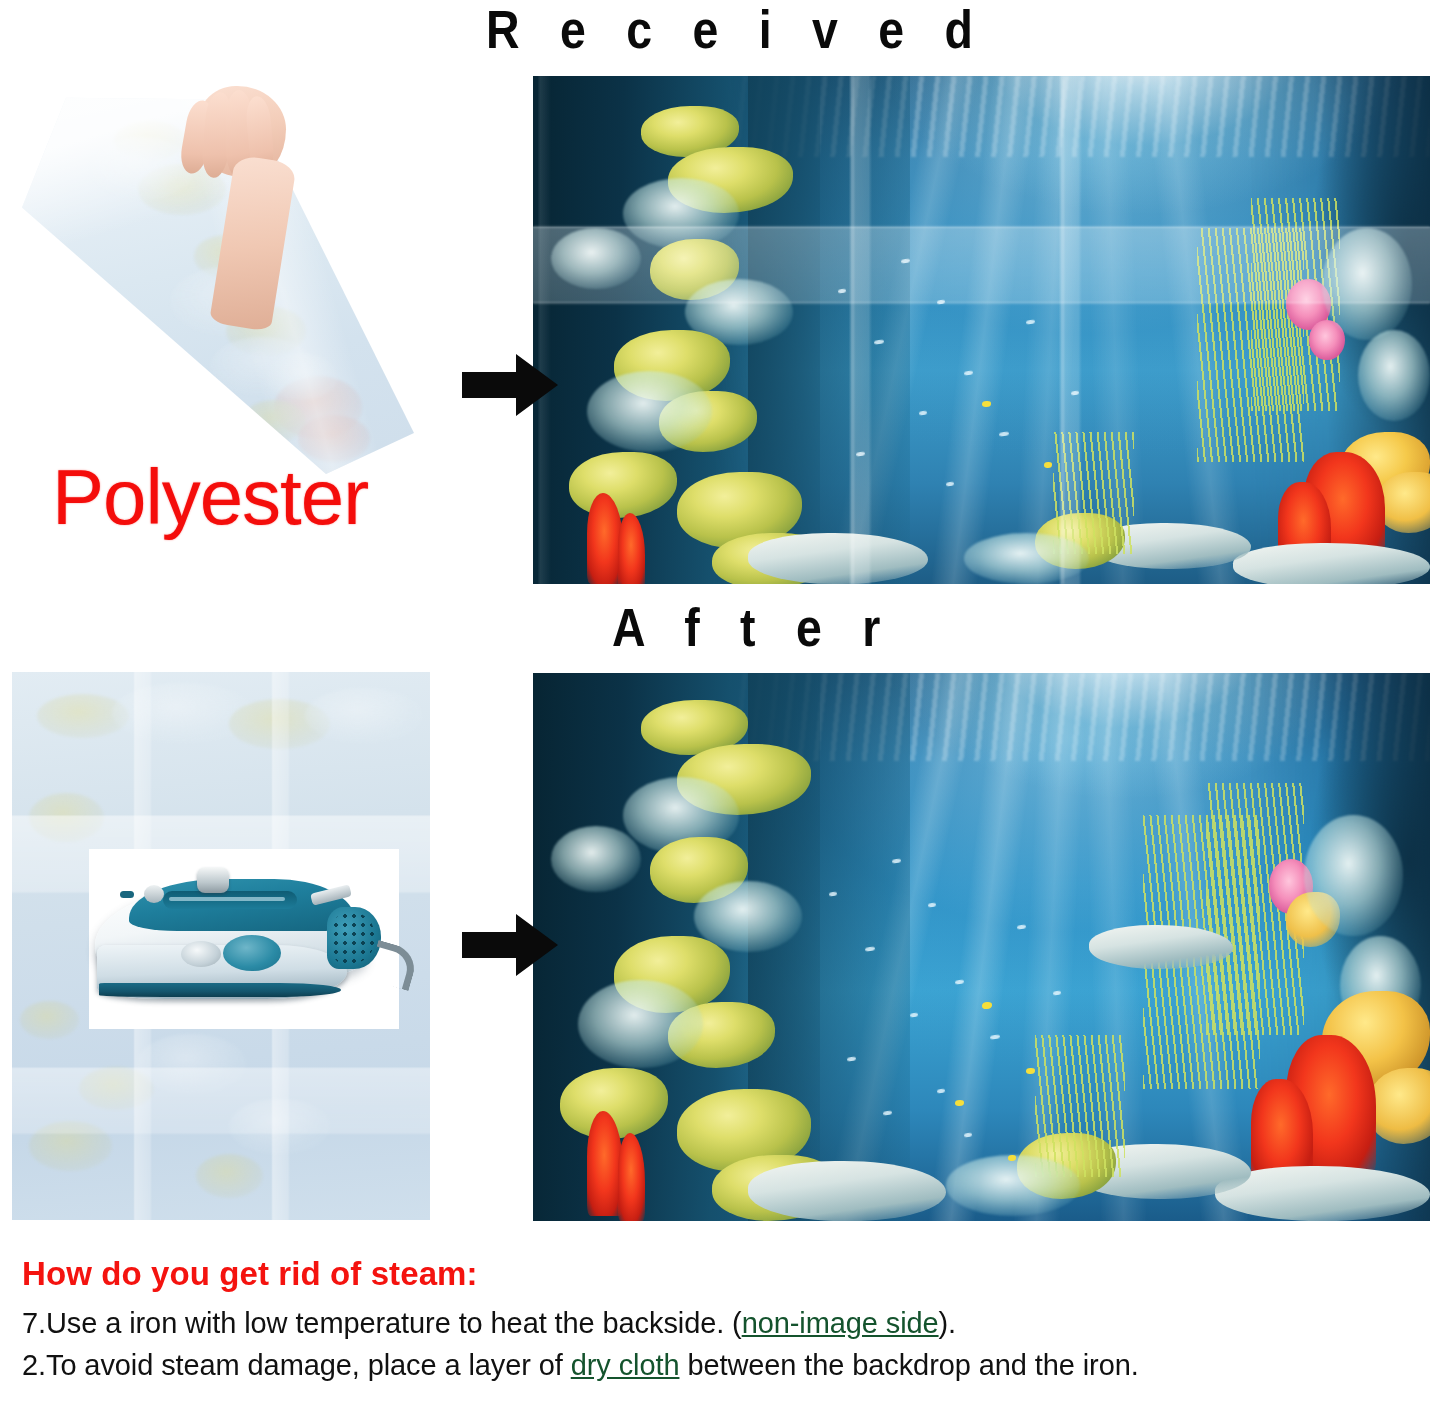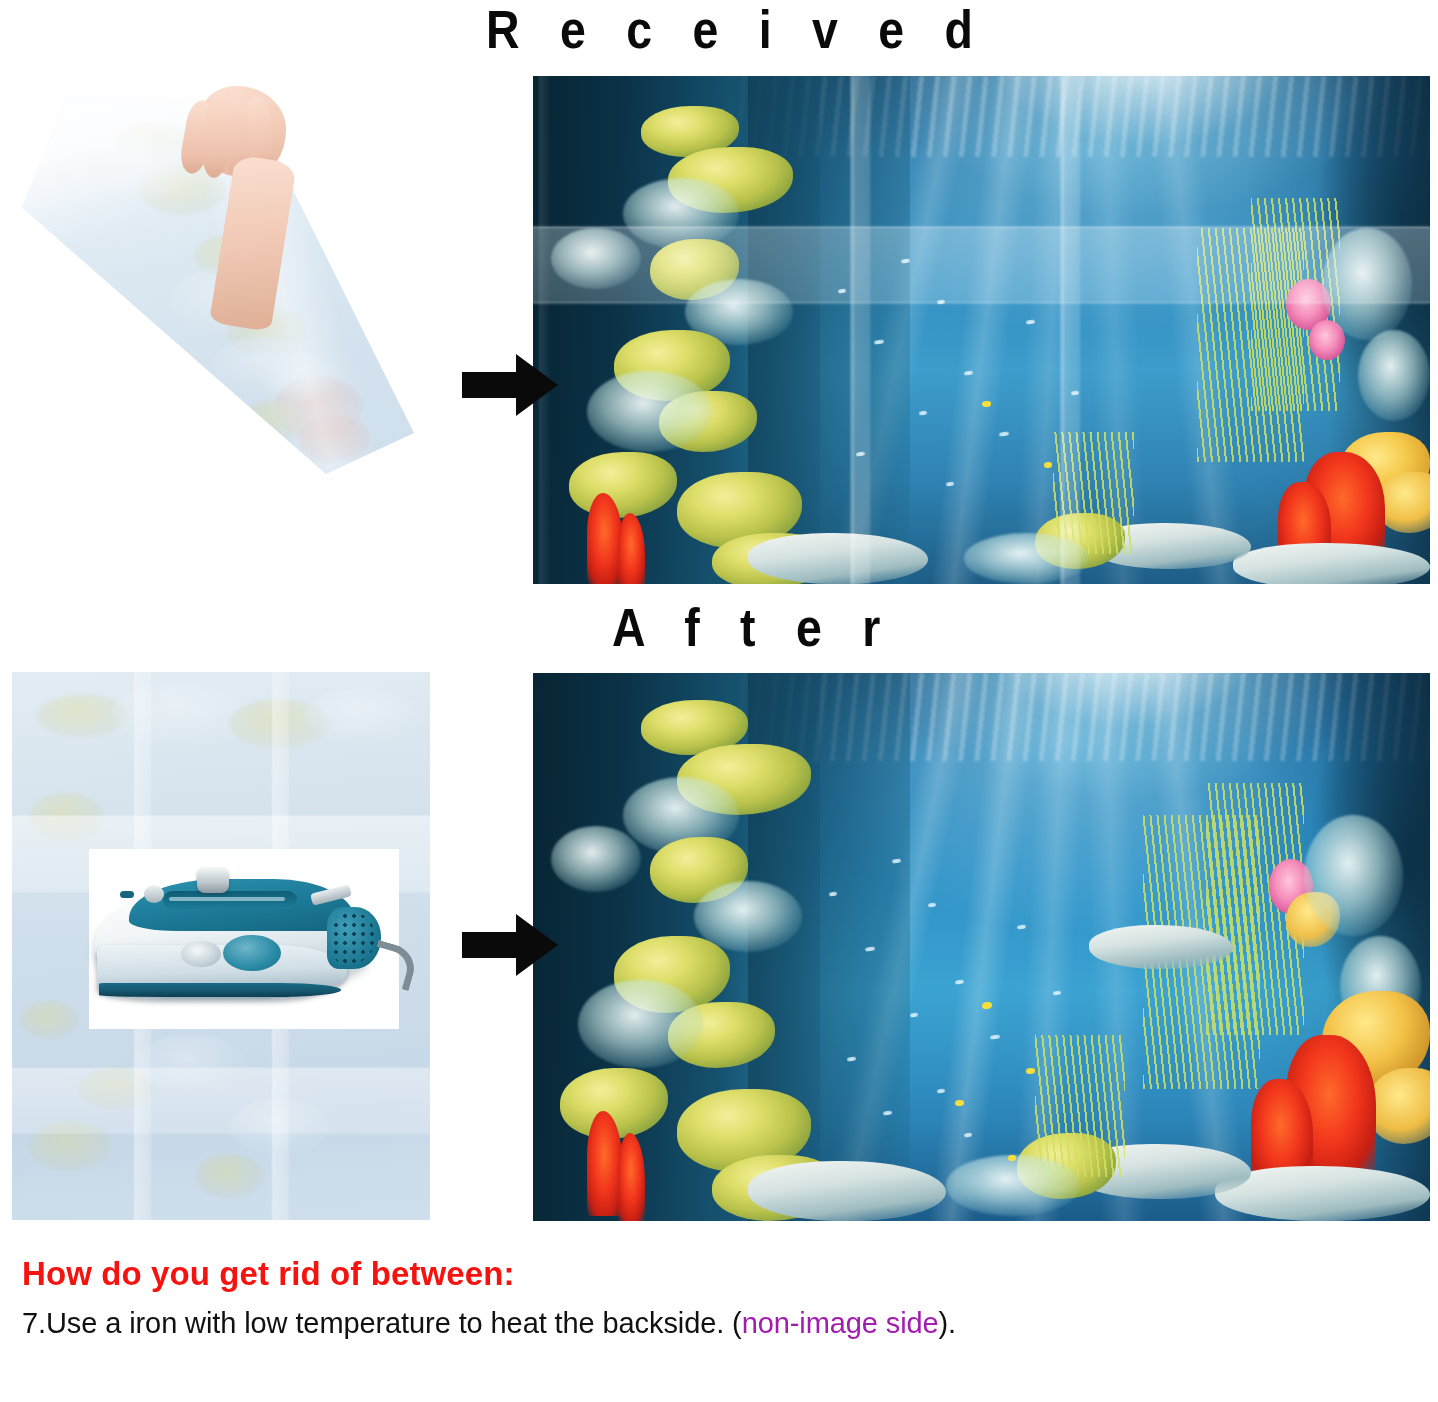--- a/index.html
+++ b/index.html
@@ -198,21 +198,21 @@
   .forearm{position:absolute;left:42px;top:74px;width:62px;height:170px;
     border-radius:38% 38% 30% 30% / 10% 10% 6% 6%;
     background:linear-gradient(166deg,#fadfd1 0%,#f0c8b3 52%,#dfae96 100%);
     transform:rotate(9deg);}
 
   
   .instr{position:absolute;left:22px;font-family:"Liberation Sans",sans-serif;}
   #instr-title{top:1255px;font-size:33px;font-weight:bold;color:#f4130f;letter-spacing:.1px;}
   #instr-1{top:1307px;font-size:29px;color:#111111;letter-spacing:-.1px;white-space:nowrap;}
   #instr-2{top:1349px;font-size:29px;color:#111111;letter-spacing:-.1px;white-space:nowrap;}
-  .rd{color:#a21caf;}
+  .rd{color:#14532d;text-decoration:underline;}
 </style>
 </head>
 <body>
 
 <div class="stage">
 
   <div class="hdr" id="hdr-received">R e c e i v e d</div>
   <div class="hdr" id="hdr-after">A f t e r</div>
 
   <div id="fabric-folded">
@@ -227,20 +227,21 @@
       <div class="fp-w" style="left:48%;top:64%;width:26%;height:15%;"></div>
       <div class="fp-r" style="left:64%;top:74%;width:22%;height:16%;"></div>
       <div class="fp-y" style="left:56%;top:80%;width:16%;height:11%;"></div>
       <div class="fp-w" style="left:62%;top:68%;width:18%;height:12%;"></div>
       <div class="fp-r" style="left:70%;top:84%;width:18%;height:12%;"></div>
     </div>
     <div class="fab-sheen"></div>
     <div class="fab-edge"></div>
   </div>
 
+  <div class="polyester">Polyester</div>
 
   <div class="arrow" id="arrow-received">
     <svg width="96" height="66" viewBox="0 0 96 66" aria-hidden="true">
       <polygon points="0,20 54,20 54,2 96,33 54,64 54,46 0,46" fill="#0a0a0a"></polygon>
     </svg>
   </div>
 
   <div class="reef" id="panel-received">
     <div class="reef-art">
       <div class="water"></div>
@@ -428,18 +429,19 @@
       <div class="fish" style="left:33%;top:40%;width:8px;height:4px;"></div>
       <div class="fish" style="left:39%;top:80%;width:9px;height:4px;"></div>
       <div class="fish" style="left:48%;top:84%;width:8px;height:4px;"></div>
       <div class="fish-y" style="left:50%;top:60%;width:10px;height:7px;"></div>
       <div class="fish-y" style="left:55%;top:72%;width:9px;height:6px;"></div>
       <div class="fish-y" style="left:47%;top:78%;width:9px;height:6px;"></div>
       <div class="fish-y" style="left:53%;top:88%;width:8px;height:6px;"></div>
     </div>
   </div>
 
-  <div class="instr" id="instr-title">How do you get rid of between:</div>
+  <div class="instr" id="instr-title">How do you get rid of steam:</div>
 
   <div class="instr" id="instr-1"><span>7.Use a iron with low temperature to heat the backside. (</span><span class="rd">non-image side</span><span>).</span></div>
 
+  <div class="instr" id="instr-2"><span>2.To avoid steam damage, place a layer of </span><span class="rd">dry cloth</span><span> between the backdrop and the iron.</span></div>
 
 </div>
 
 </body></html>

